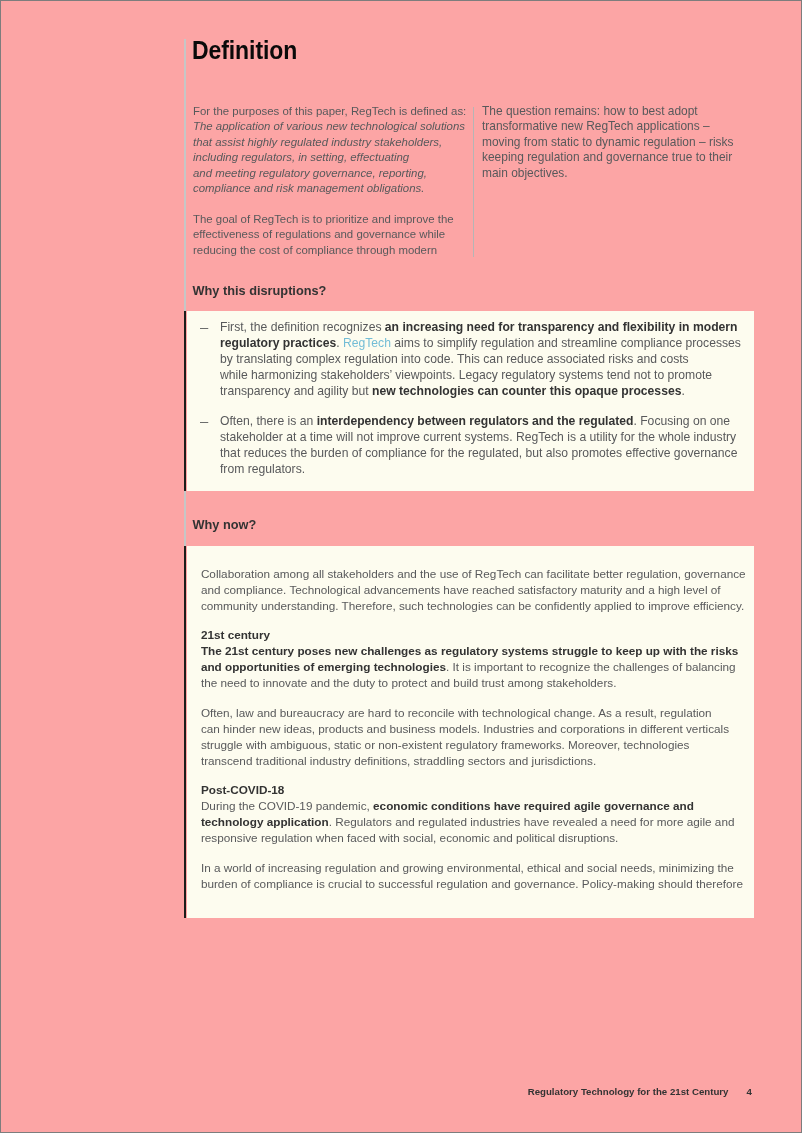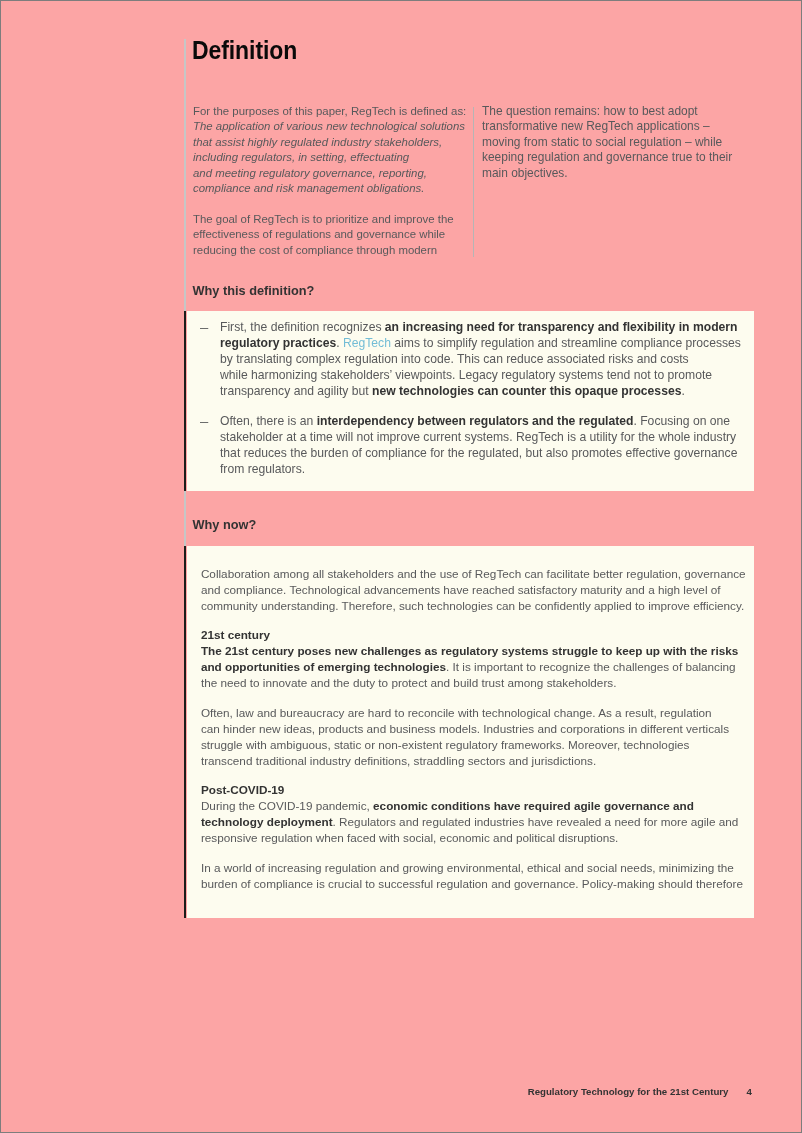--- a/index.html
+++ b/index.html
@@ -108,24 +108,24 @@
   <h1 class="page-title">Definition</h1>
 
   <div class="col-divider"></div>
 
   <div class="intro left" id="intro-left">
       <p><span class="">For the purposes of this paper, RegTech is defined as:</span><br><span class="it">The application of various new technological solutions</span><br><span class="it">that assist highly regulated industry stakeholders,</span><br><span class="it">including regulators, in setting, effectuating</span><br><span class="it">and meeting regulatory governance, reporting,</span><br><span class="it">compliance and risk management obligations.</span></p>
       <p><span class="">The goal of RegTech is to prioritize and improve the</span><br><span class="">effectiveness of regulations and governance while</span><br><span class="">reducing the cost of compliance through modern</span></p>
     </div>
 
   <div class="intro right" id="intro-right">
-      <p><span class="">The question remains: how to best adopt</span><br><span class="">transformative new RegTech applications –</span><br><span class="">moving from static to social regulation – while</span><br><span class="">keeping regulation and governance true to their</span><br><span class="">main objectives.</span></p>
+      <p><span class="">The question remains: how to best adopt</span><br><span class="">transformative new RegTech applications –</span><br><span class="">moving from static to dynamic regulation – risks</span><br><span class="">keeping regulation and governance true to their</span><br><span class="">main objectives.</span></p>
     </div>
 
-  <h2 class="sec-head" id="sec1">Why this definition?</h2>
+  <h2 class="sec-head" id="sec1">Why this disruptions?</h2>
   <h2 class="sec-head" id="sec2">Why now?</h2>
 
   <div class="callout" id="callout1">
     <div class="bar"></div>
     <div class="callout-inner" id="callout1-inner">
         <p class="bullet">
           <span class="dash">–</span>
           <span class="ln"><span>First, the definition recognizes </span><b>an increasing need for transparency and flexibility in modern</b></span>
           <span class="ln"><b>regulatory practices</b><span>. </span><a class="link">RegTech</a><span> aims to simplify regulation and streamline compliance processes</span></span>
           <span class="ln"><span>by translating complex regulation into code. This can reduce associated risks and costs</span></span>
@@ -156,23 +156,23 @@
           <span class="ln"><b>and opportunities of emerging technologies</b><span>. It is important to recognize the challenges of balancing</span></span>
           <span class="ln"><span>the need to innovate and the duty to protect and build trust among stakeholders.</span></span>
         </p>
         <p>
           <span class="ln"><span>Often, law and bureaucracy are hard to reconcile with technological change. As a result, regulation</span></span>
           <span class="ln"><span>can hinder new ideas, products and business models. Industries and corporations in different verticals</span></span>
           <span class="ln"><span>struggle with ambiguous, static or non-existent regulatory frameworks. Moreover, technologies</span></span>
           <span class="ln"><span>transcend traditional industry definitions, straddling sectors and jurisdictions.</span></span>
         </p>
         <p>
-          <span class="ln sub-head">Post-COVID-19</span>
+          <span class="ln sub-head">Post-COVID-18</span>
           <span class="ln"><span>During the COVID-19 pandemic, </span><b>economic conditions have required agile governance and</b></span>
-          <span class="ln"><b>technology deployment</b><span>. Regulators and regulated industries have revealed a need for more agile and</span></span>
+          <span class="ln"><b>technology application</b><span>. Regulators and regulated industries have revealed a need for more agile and</span></span>
           <span class="ln"><span>responsive regulation when faced with social, economic and political disruptions.</span></span>
         </p>
         <p>
           <span class="ln"><span>In a world of increasing regulation and growing environmental, ethical and social needs, minimizing the</span></span>
           <span class="ln"><span>burden of compliance is crucial to successful regulation and governance. Policy-making should therefore</span></span>
         </p>
       </div>
   </div>
 
   <div class="footer">

